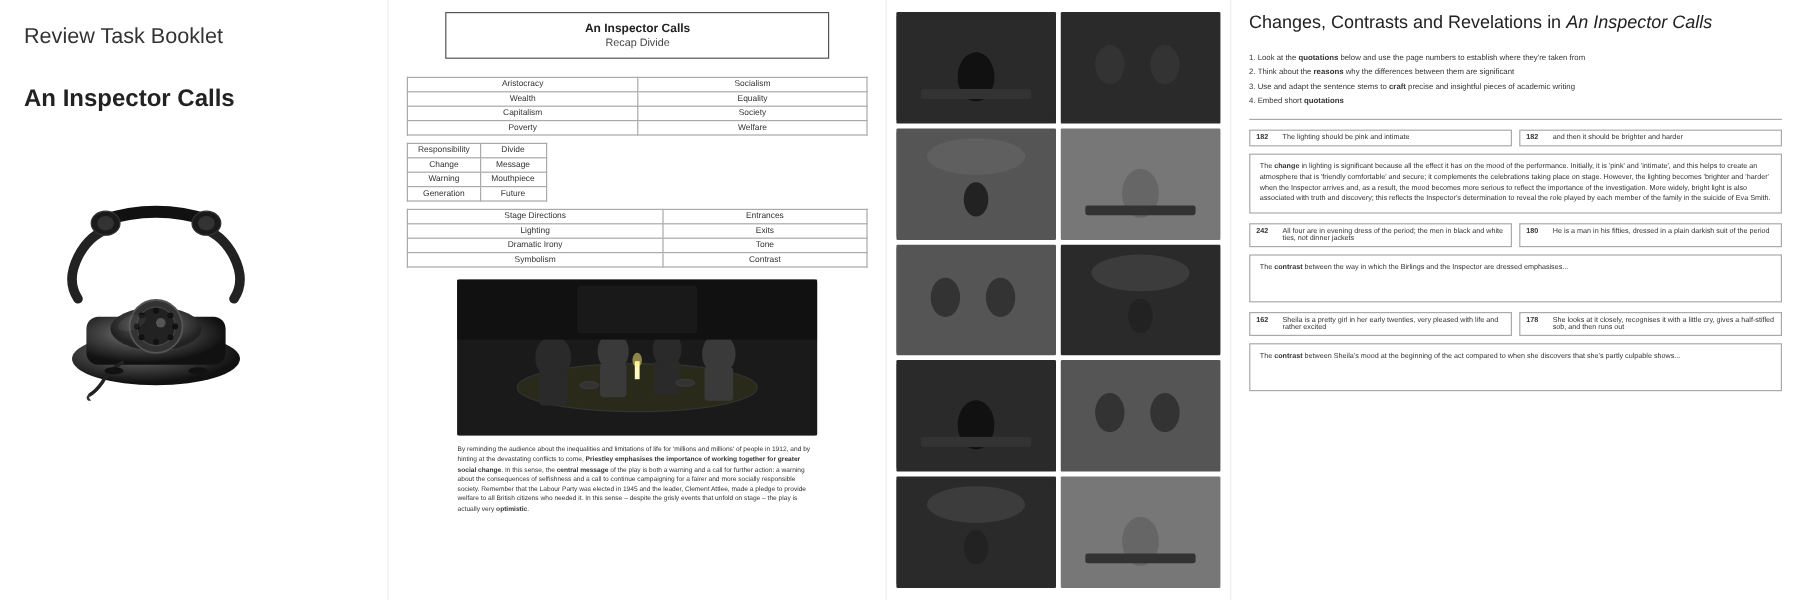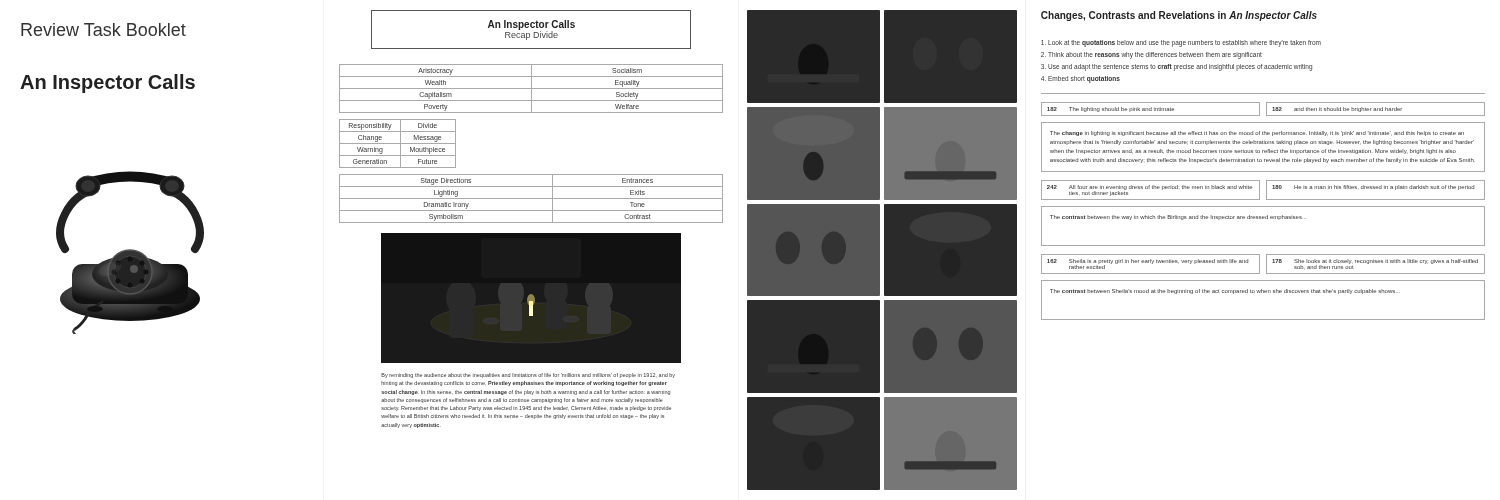--- a/index.html
+++ b/index.html
@@ -152,22 +152,22 @@
       justify-content: center;
     }
 
     
     .panel4 {
       width: 480px;
       padding: 10px 15px;
       overflow: hidden;
     }
     .panel4-title {
-      font-size: 10px;
-      font-weight: bold;
+      font-size: 15px;
+      font-weight: normal;
       color: #222;
       margin-bottom: 17px;
     }
     .panel4-title em {
       font-style: italic;
     }
     .panel4-instructions {
       margin-bottom: 10px;
     }
     .panel4-instructions li {

